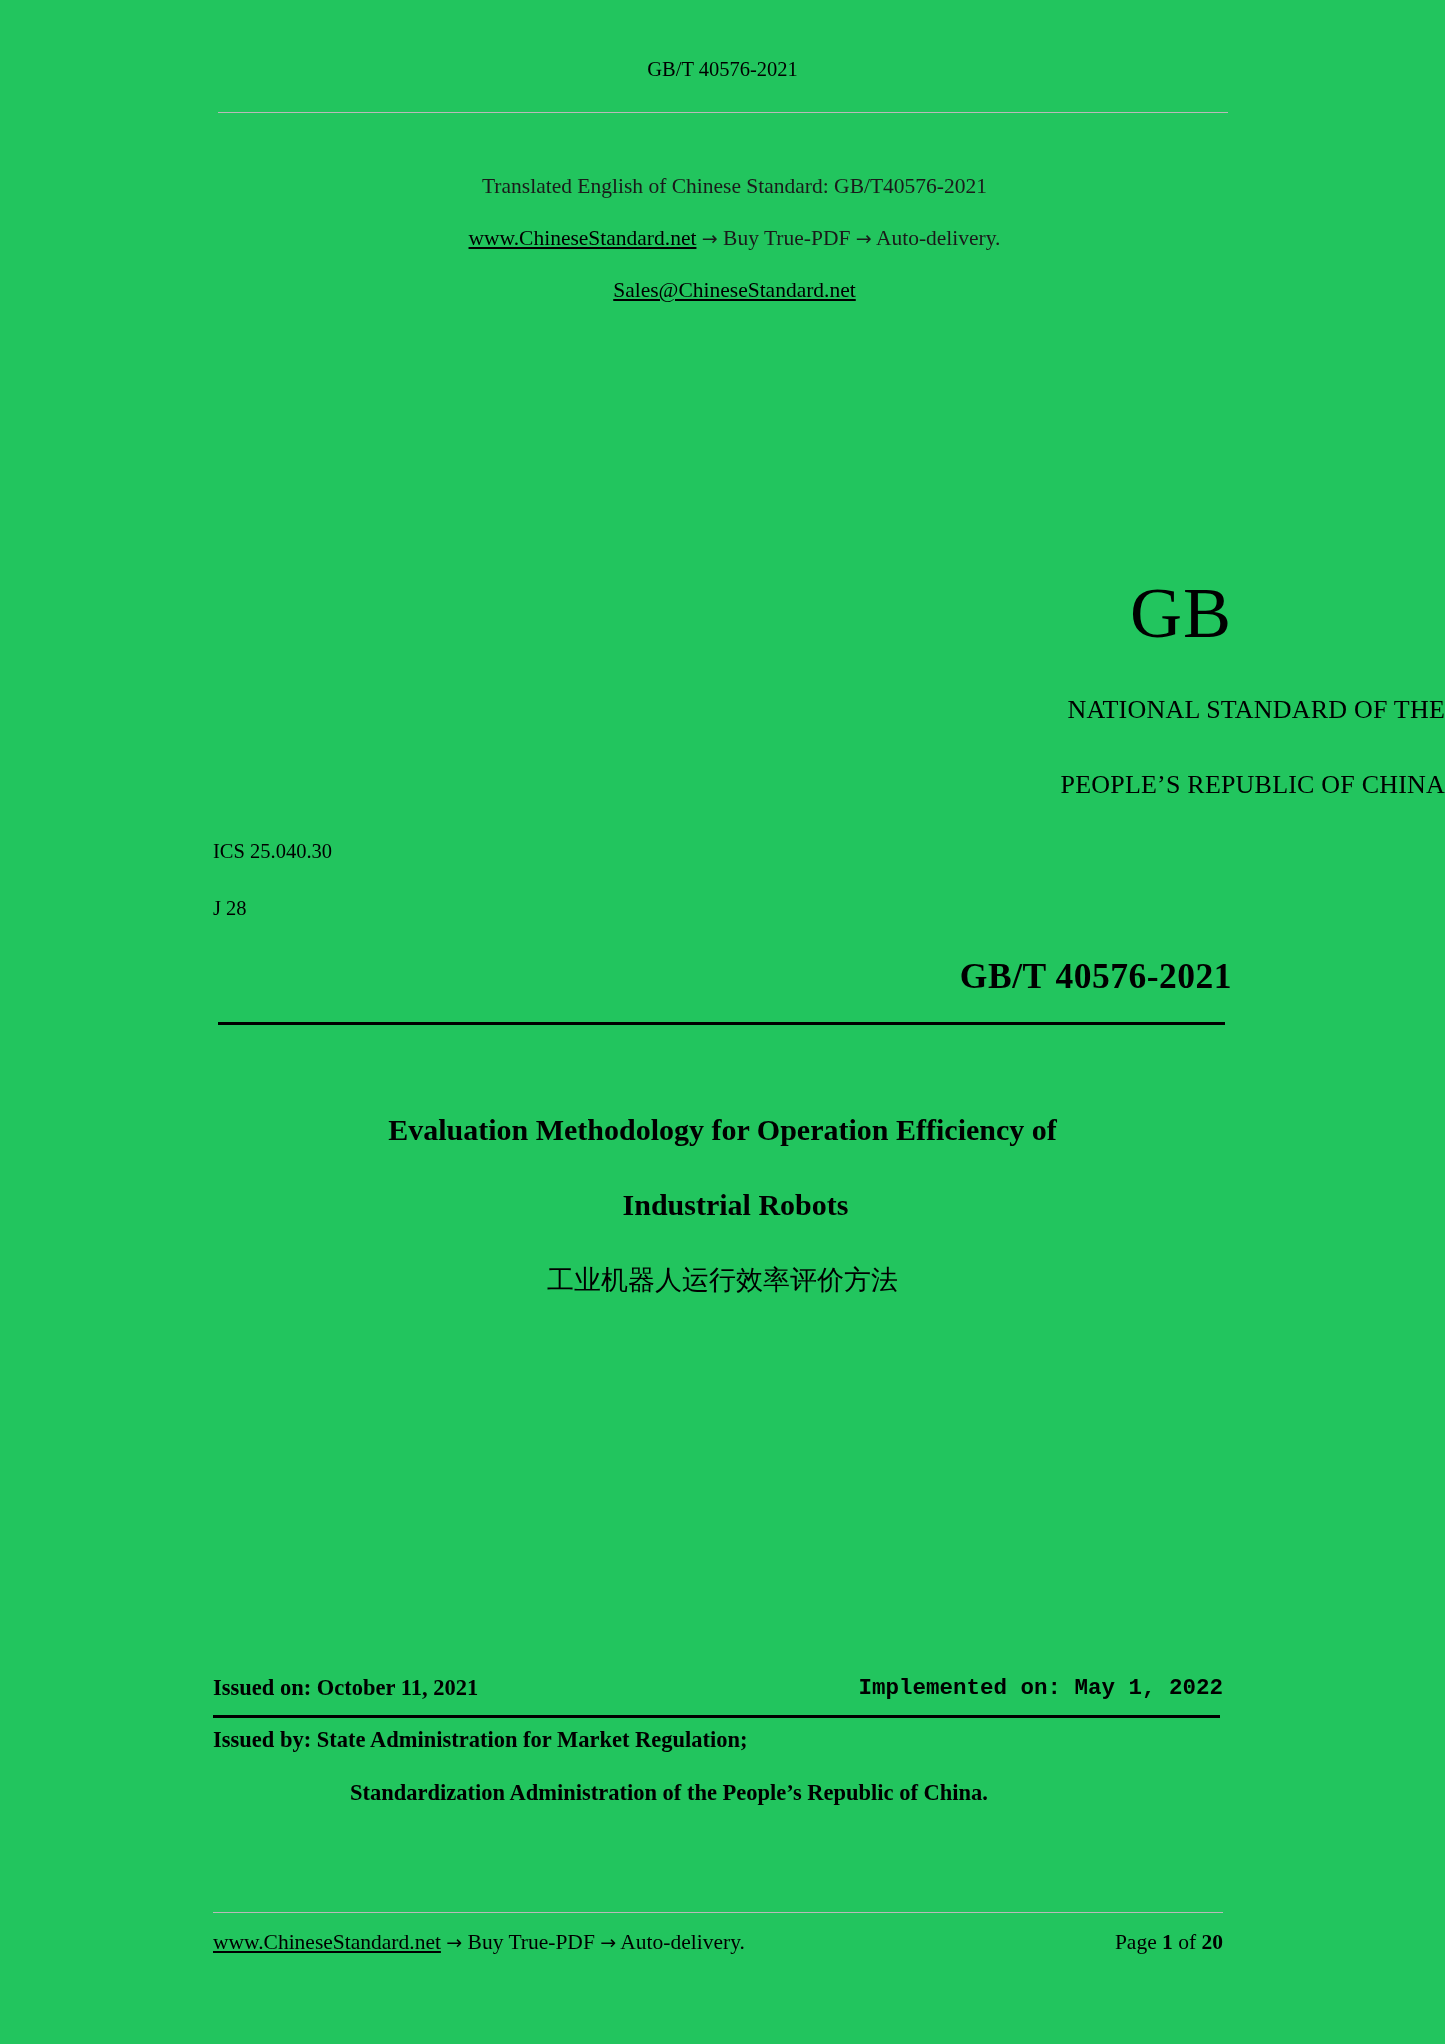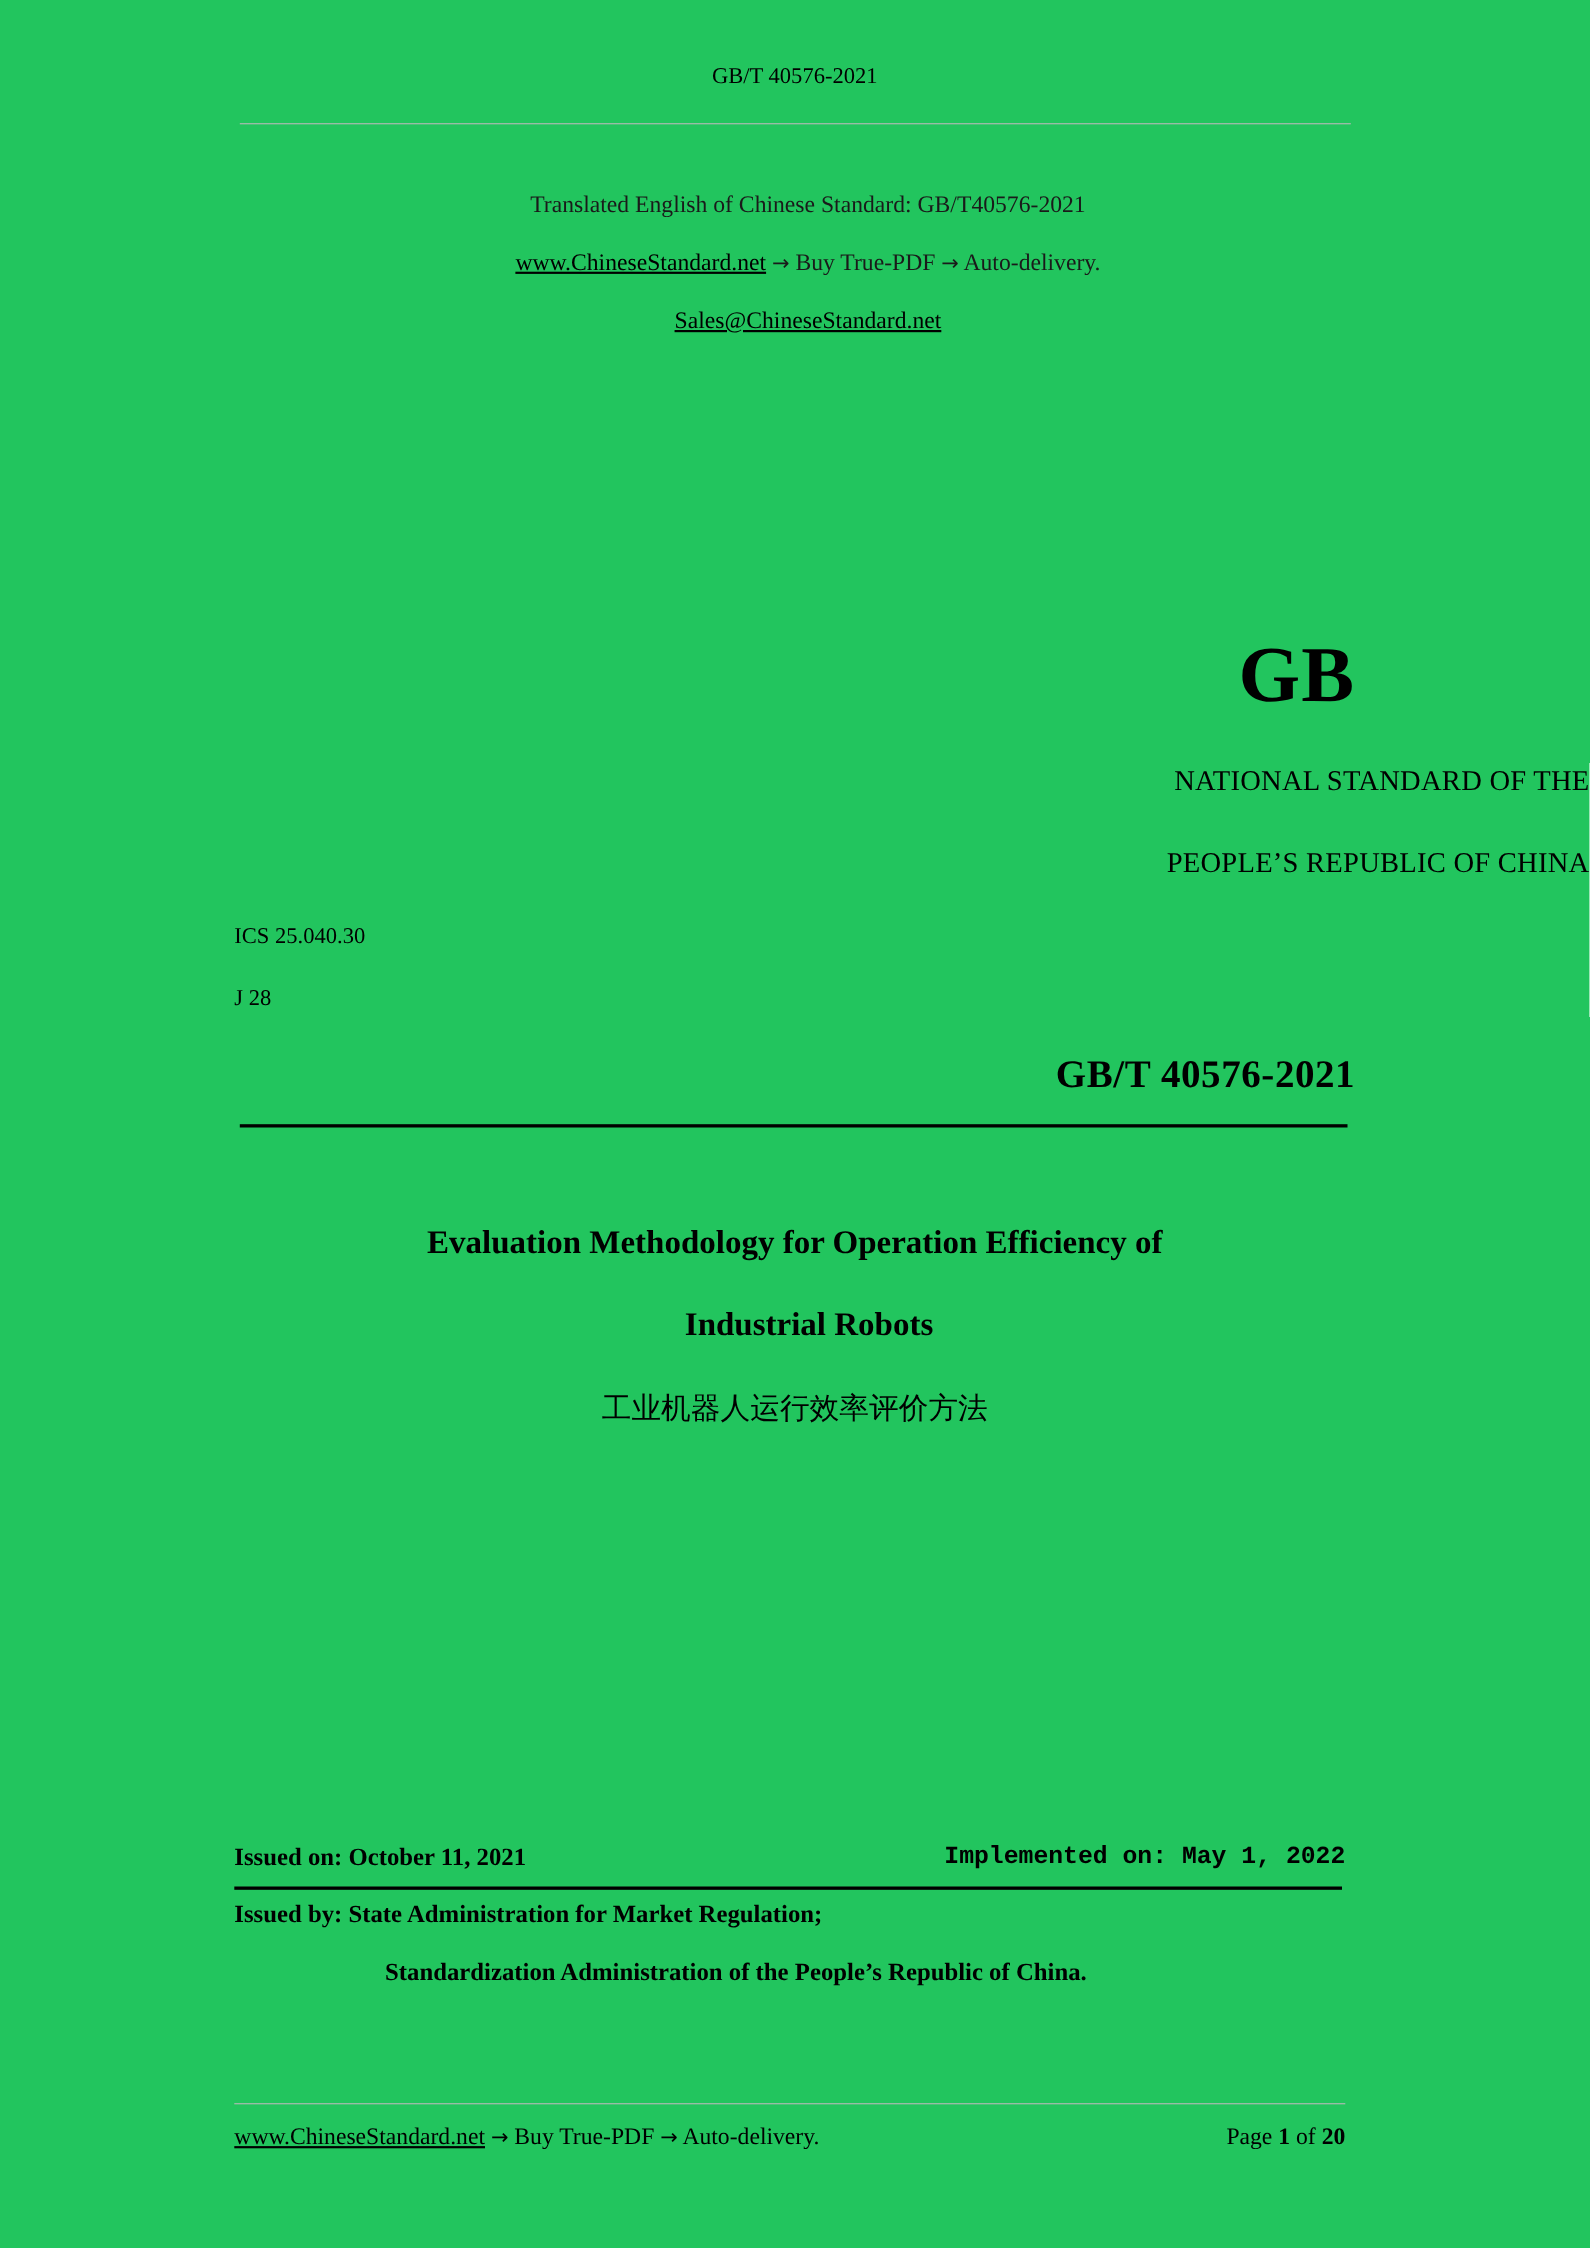--- a/index.html
+++ b/index.html
@@ -58,21 +58,21 @@
     font-family: "DejaVu Sans", sans-serif;
     font-size: 19px;
   }
 
   
   .gb-mark {
     position: absolute;
     top: 572px;
     right: 213px;
     font-size: 72px;
-    font-weight: bold;
+    font-weight: normal;
     letter-spacing: 1px;
   }
 
   
   .natl {
     position: absolute;
     left: 0;
     width: 100%;
     text-align: right;
     font-size: 26px;

